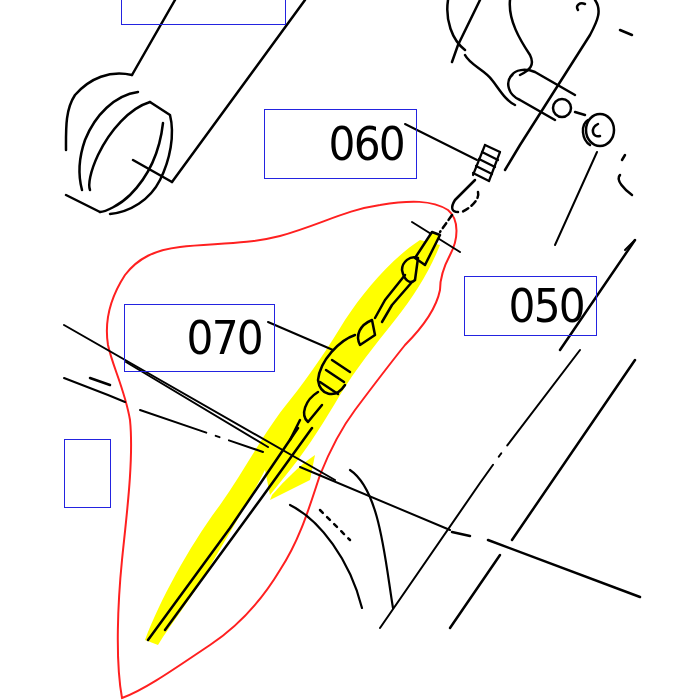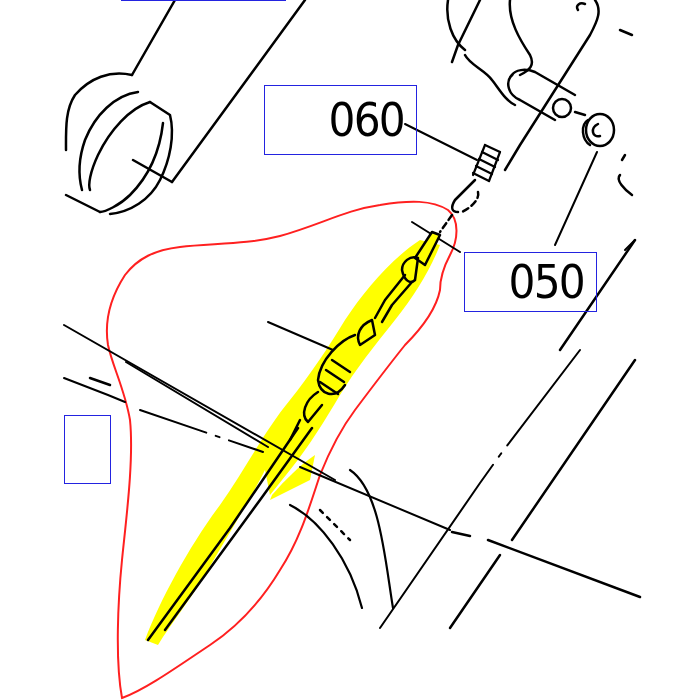--- a/index.html
+++ b/index.html
@@ -11,20 +11,21 @@
       border: 1.5px solid #2323e0;
       background: transparent;
       box-sizing: border-box;
       color: #000;
       font-family: "DejaVu Sans", sans-serif;
       font-size: 46px;
       letter-spacing: -2px;
       line-height: 1;
       display: flex; align-items: center; justify-content: flex-end;
       padding-right: 12px;
+      margin-top: 24px;
     }
     .callout span { display: block; transform: scaleX(0.92); transform-origin: right center; }
     #callout-060 { left: 264px; top: 85px; width: 153px; height: 70px; }
     #callout-050 { left: 464px; top: 252px; width: 133px; height: 60px; }
     #callout-070 { left: 124px; top: 280px; width: 151px; height: 68px; }
     #callout-left { left: 64px; top: 415px; width: 47px; height: 69px; overflow: hidden; justify-content: flex-start; padding-right: 0; }
     #callout-left span { margin-left: -28px; }
     #callout-top { left: 121px; top: -40px; width: 165px; height: 40.5px; }
   </style>
 </head>
@@ -128,16 +129,19 @@
 
   <div id="callout-top" class="callout">
     <span></span>
   </div>
   <div id="callout-060" class="callout">
     <span>060</span>
   </div>
   <div id="callout-050" class="callout">
     <span>050</span>
   </div>
+  <div id="callout-070" class="callout">
+    <span>070</span>
+  </div>
   <div id="callout-left" class="callout">
     <span>0</span>
   </div>
 </div>
 
 </body></html>

